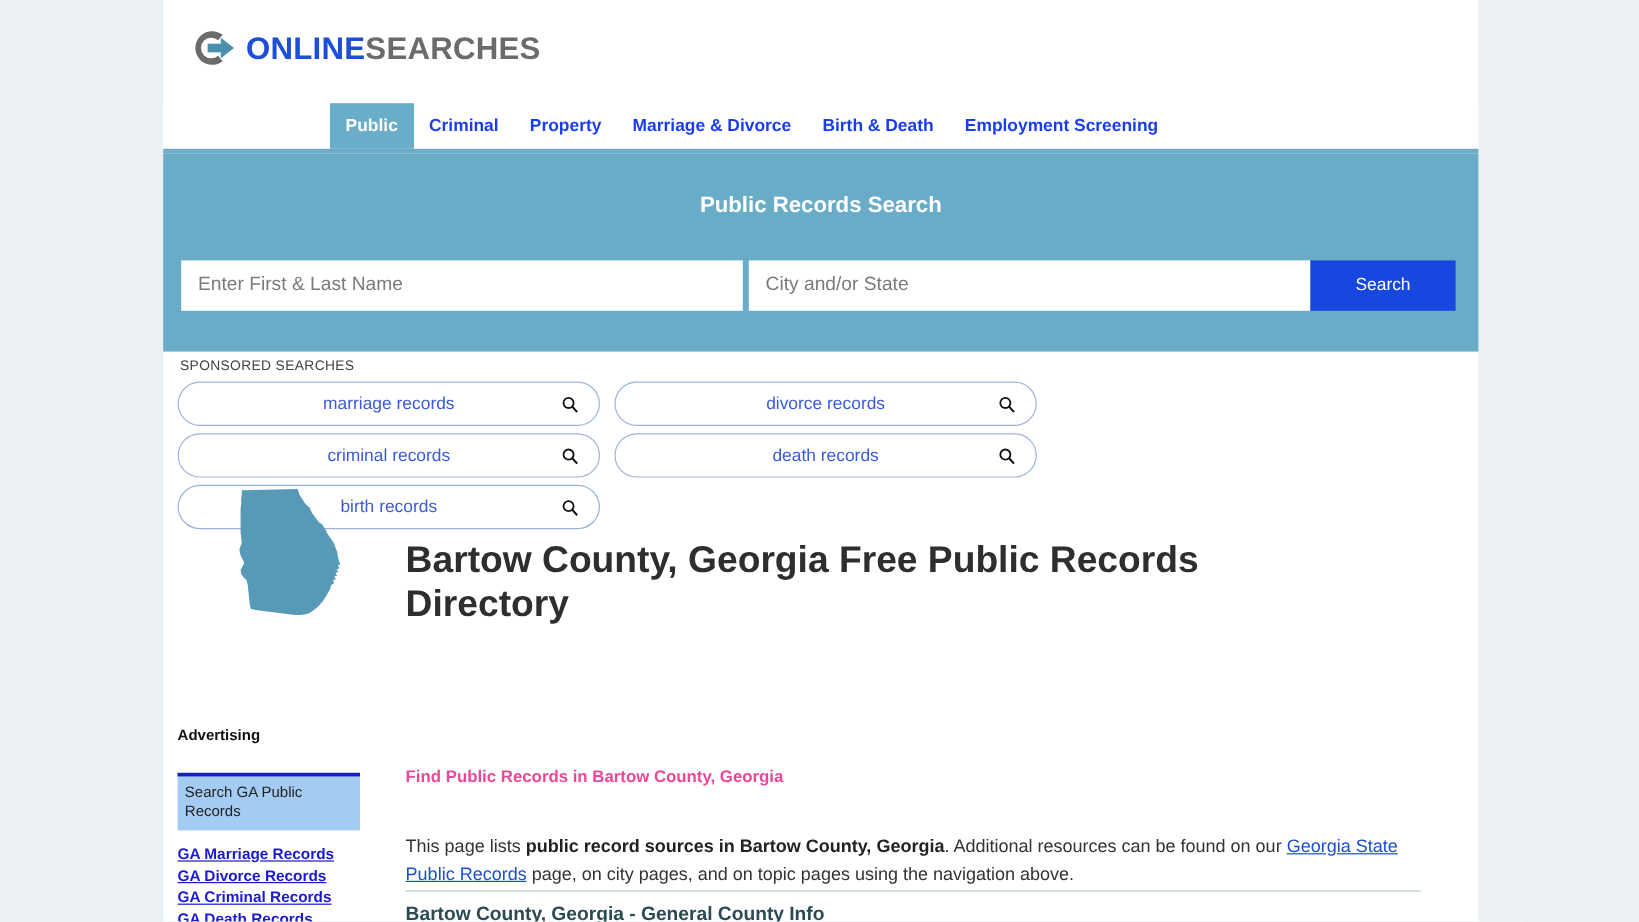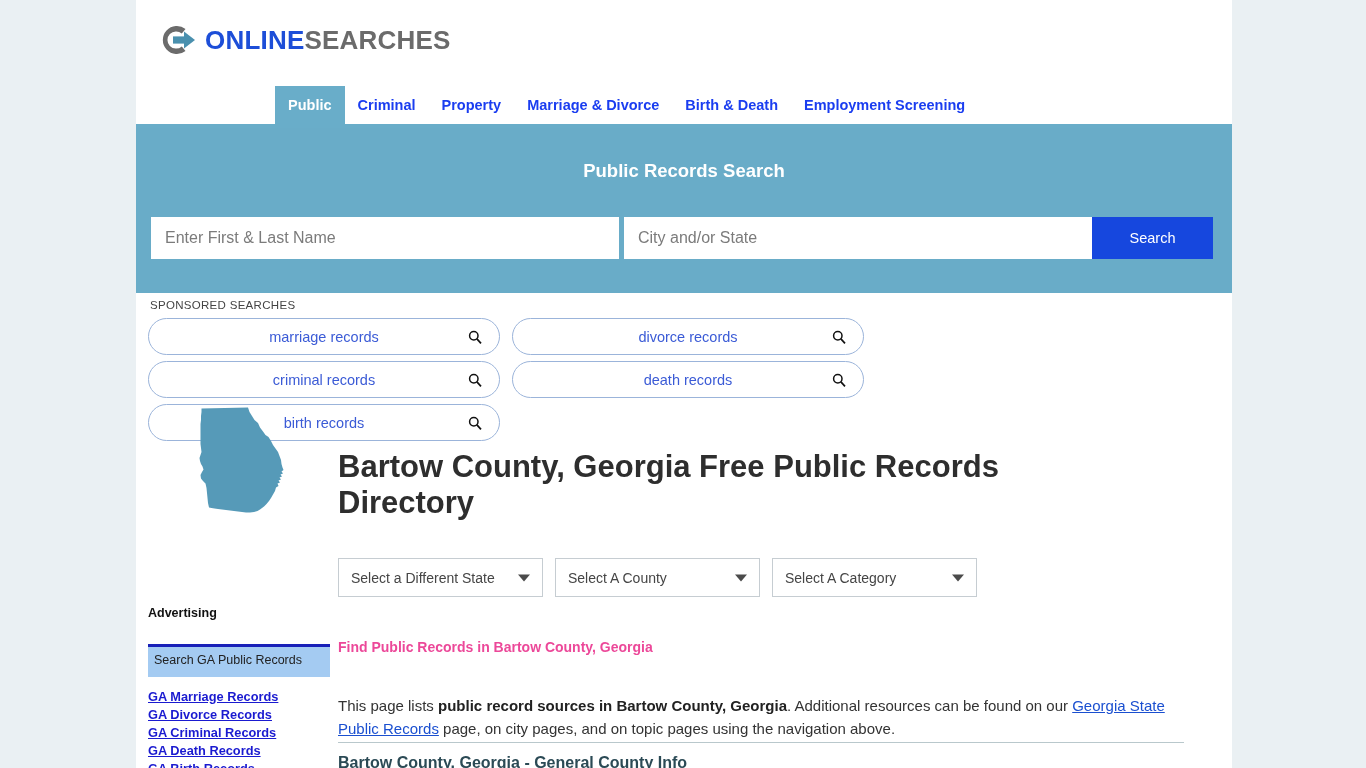--- a/index.html
+++ b/index.html
@@ -259,21 +259,21 @@
     left: 12px; top: 606px;
     width: 160px;
   }
   .ad-head {
     font-size: 12.5px;
     font-weight: bold;
     color: #111;
     margin-bottom: 8px;
   }
   .ad-box {
-    width: 182px;
+    width: 152px;
     background: #a4cbf2;
     border-top: 3px solid #1820b8;
     padding: 6px 6px 8px 6px;
     margin-top: 24px;
   }
   .ad-box-text {
     font-size: 12.5px;
     color: #222;
     line-height: 1.25;
   }
@@ -380,34 +380,20 @@
           L64,108.5 L60,108.5 L56,108 L52,107.5 L48,107 L44,106.5 L40,106 L36,105.5
           L32,105 L28.5,104.5 L25.5,104 L23,103.5 L22,99 L21.5,94 L21,89 L20.5,84
           L19.5,79.5 L17,77 L15,74.5 L14.5,71 L16,68 L17.5,65.5 L16.5,62.5 L15,60
           L14,57 L13.5,54 L14.5,51 L15.5,48 L15,44 L14.5,40 L14.5,36 L14.5,32
           L14.5,28 L14.5,24 L14.5,20 L15,16 L15,12 L15.5,8 Z"></path>
       </svg>
     </div>
 
     <h1 class="page-title">Bartow County, Georgia Free Public Records Directory</h1>
 
-    <div class="select-row">
-      <div class="sel sel-state">
-        <span class="sel-label">Select a Different State</span>
-        <span class="sel-arrow"></span>
-      </div>
-      <div class="sel sel-county">
-        <span class="sel-label">Select A County</span>
-        <span class="sel-arrow"></span>
-      </div>
-      <div class="sel sel-category">
-        <span class="sel-label">Select A Category</span>
-        <span class="sel-arrow"></span>
-      </div>
-    </div>
 
     <h2 class="section-head">Find Public Records in Bartow County, Georgia</h2>
     <p class="body-copy">
       <span>This page lists </span><b>public record sources in Bartow County, Georgia</b><span>. Additional resources can be found on our </span><a href="#">Georgia State Public Records</a><span> page, on city pages, and on topic pages using the navigation above.</span>
     </p>
 
     <div class="hr-line"></div>
     <div class="cut-head">Bartow County, Georgia - General County Info</div>
 
     <div class="ad-side">

